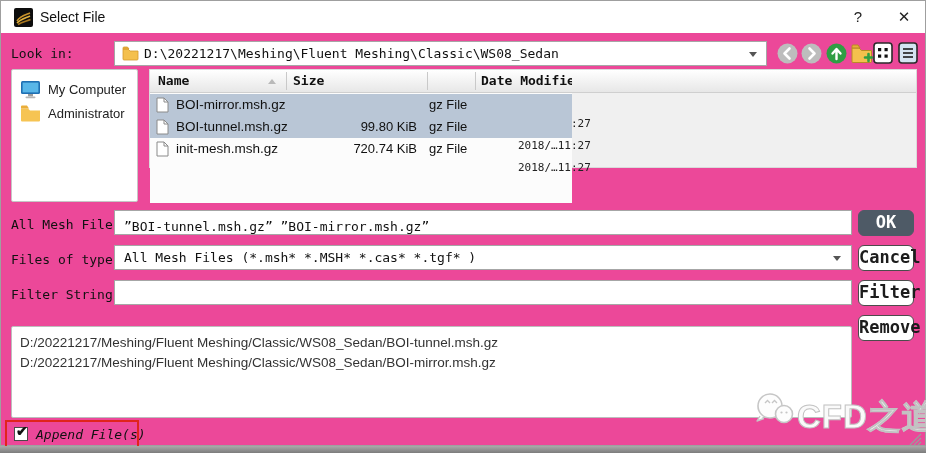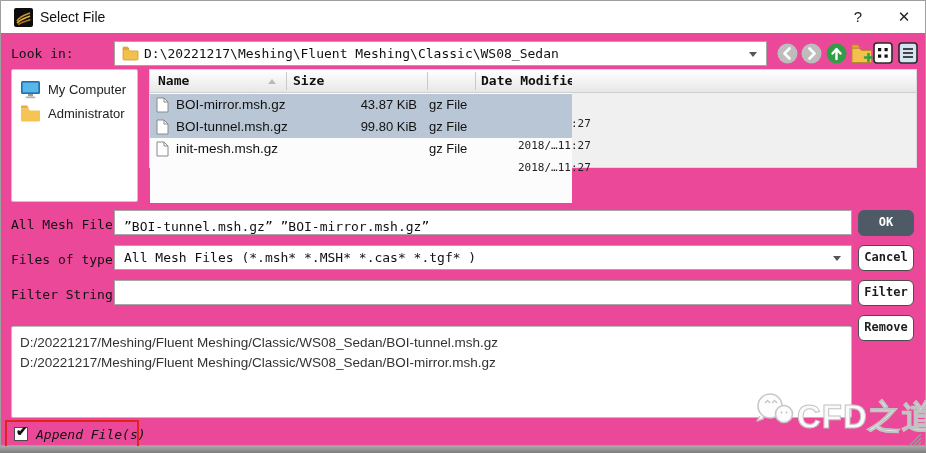--- a/index.html
+++ b/index.html
@@ -45,21 +45,21 @@
   .fc-type { left:279px; position:absolute; top:3px; font-size:13px; color:#111; }
   .fc-date { position:absolute; left:327px; top:23px; font-family:"DejaVu Sans Mono", monospace; font-size:11px; color:#222; white-space:nowrap;margin-left:41px; }
 
   
   .meshfile-field { left:113px; top:209px; width:738px; height:25px; }
   .field .fval { position:absolute; left:9px; top:8px; white-space:nowrap; }
   .type-combo { left:113px; top:244px; width:738px; height:25px; }
   .filter-field { left:113px; top:279px; width:738px; height:25px; }
 
   .btn { position:absolute; left:857px; width:56px; height:26px; border:1.5px solid #4c4c4c; border-radius:6px; background:#fff;
-         font-family:"DejaVu Sans Mono", monospace; font-weight:bold; font-size:12px; color:#1c1c1c; text-align:center; line-height:23px; }
+         font-family:"DejaVu Sans Mono", monospace; font-weight:bold; font-size:17px; color:#1c1c1c; text-align:center; line-height:23px; }
   .btn.primary { background:#4e5a66; border-color:#4e5a66; color:#fff; }
 
   
   .sel-list { position:absolute; left:10px; top:325px; width:841px; height:92px; background:#fff; border:1px solid #bdbdbd; border-radius:2px; padding:6px 8px; }
   .sel-list .pline { font-size:13.5px; color:#333; line-height:20px; white-space:nowrap; }
 
   
   .red-annot { position:absolute; left:4px; top:419px; width:134px; height:28px; border:2px solid #e0241c; }
   .append-row { position:absolute; left:13px; top:424px; height:18px; }
   .cbx { position:absolute; left:0; top:2px; width:14px; height:14px; background:#fff; border:1px solid #4a4a4a; }
@@ -163,40 +163,40 @@
         <span class="fh-sep" style="left:325px;"></span>
         <span class="fh-cell" style="left:331px; overflow:hidden; width:91px; white-space:nowrap;">Date Modified</span>
       </div>
 
       <div class="frow sel" style="top:24px;">
         <svg class="fc-doc" width="13" height="16" viewBox="0 0 13 16">
           <path d="M1 1 h7 l4 4 v10 h-11 z" fill="#ffffff" stroke="#8a8a8a" stroke-width="1"></path>
           <path d="M8 1 v4 h4" fill="none" stroke="#8a8a8a" stroke-width="1"></path>
         </svg>
         <span class="fc-name">BOI-mirror.msh.gz</span>
-        <span class="fc-size">43.87 KiB</span>
         <span class="fc-type">gz File</span>
         <span class="fc-date">2018/…11:27</span>
       </div>
       <div class="frow sel" style="top:46px;">
         <svg class="fc-doc" width="13" height="16" viewBox="0 0 13 16">
           <path d="M1 1 h7 l4 4 v10 h-11 z" fill="#ffffff" stroke="#8a8a8a" stroke-width="1"></path>
           <path d="M8 1 v4 h4" fill="none" stroke="#8a8a8a" stroke-width="1"></path>
         </svg>
         <span class="fc-name">BOI-tunnel.msh.gz</span>
         <span class="fc-size">99.80 KiB</span>
         <span class="fc-type">gz File</span>
         <span class="fc-date">2018/…11:27</span>
       </div>
       <div class="frow" style="top:68px;">
         <svg class="fc-doc" width="13" height="16" viewBox="0 0 13 16">
           <path d="M1 1 h7 l4 4 v10 h-11 z" fill="#ffffff" stroke="#8a8a8a" stroke-width="1"></path>
           <path d="M8 1 v4 h4" fill="none" stroke="#8a8a8a" stroke-width="1"></path>
         </svg>
         <span class="fc-name">init-mesh.msh.gz</span>
+        <span class="fc-size">720.74 KiB</span>
         <span class="fc-type">gz File</span>
         <span class="fc-date">2018/…11:27</span>
       </div>
     </div>
 
     <span class="lbl" style="left:10px; top:216px;">All Mesh File</span>
     <div class="field meshfile-field">
       <span class="fval">”BOI-tunnel.msh.gz” ”BOI-mirror.msh.gz”</span>
     </div>
     <div class="btn primary" style="top:209px;">OK</div>

